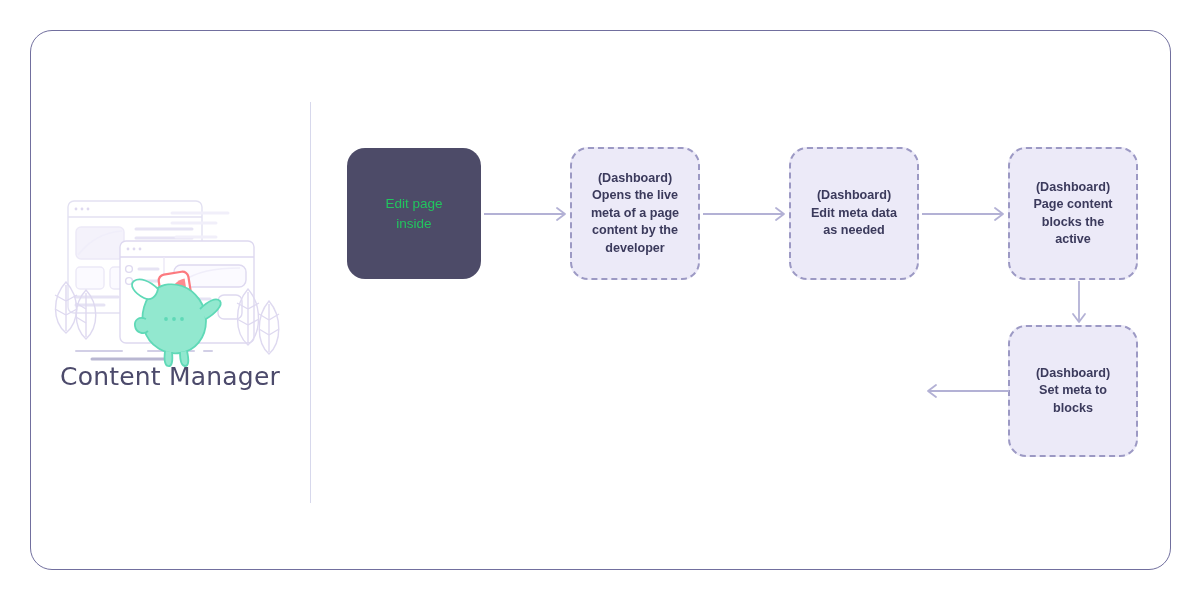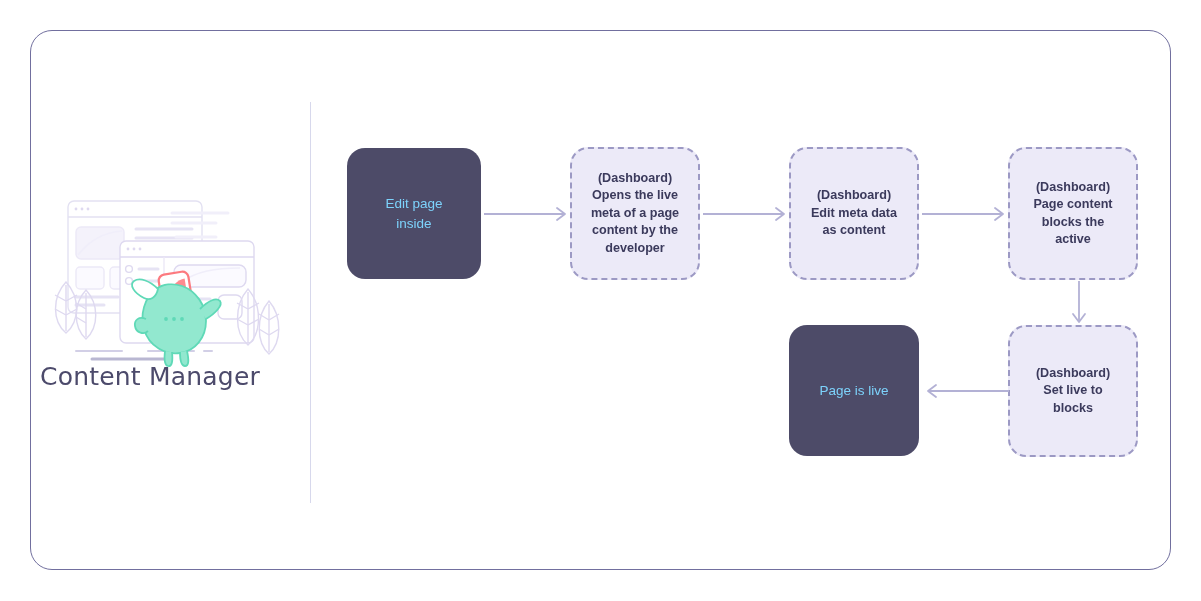--- a/index.html
+++ b/index.html
@@ -52,20 +52,21 @@
     width: 260px;
     height: 215px;
   }
   .persona svg { display: block; }
 
   .persona-title {
     position: absolute;
     left: 40px;
     top: 362px;
     width: 260px;
+    text-align: center;
     font-family: "DejaVu Sans", sans-serif;
     font-size: 25px;
     font-weight: 400;
     letter-spacing: 0.2px;
     color: #4c4a6b;
     white-space: nowrap;
   }
 
   
   .node {
@@ -73,21 +74,21 @@
     box-sizing: border-box;
     display: flex;
     align-items: center;
     justify-content: center;
     text-align: center;
     border-radius: 18px;
     padding: 4px 8px;
   }
   .node-solid {
     background: #4d4b68;
-    color: #7dd3fc;
+    color: #22c55e;
     font-size: 13.5px;
     font-weight: 400;
     line-height: 1.45;
   }
   .node-dashed {
     background: #eceaf8;
     border: 2px dashed #9c99c4;
     color: #3b3a5c;
     font-size: 12.6px;
     font-weight: 600;
@@ -240,46 +241,41 @@
       <span>meta of a page</span>
       <span>content by the</span>
       <span>developer</span>
     </div>
   </div>
 
   <div class="node node-dashed" style="left:789px; top:147px; width:130px; height:133px;">
     <div>
       <span>(Dashboard)</span>
       <span>Edit meta data</span>
-      <span>as content</span>
+      <span>as needed</span>
     </div>
   </div>
 
   <div class="node node-dashed" style="left:1008px; top:147px; width:130px; height:133px;">
     <div>
       <span>(Dashboard)</span>
       <span>Page content</span>
       <span>blocks the</span>
       <span>active</span>
     </div>
   </div>
 
   <div class="node node-dashed" style="left:1008px; top:325px; width:130px; height:132px;">
     <div>
       <span>(Dashboard)</span>
-      <span>Set live to</span>
+      <span>Set meta to</span>
       <span>blocks</span>
     </div>
   </div>
 
-  <div class="node node-solid" style="left:789px; top:325px; width:130px; height:131px;">
-    <div>
-      <span>Page is live</span>
-    </div>
-  </div>
 
   <div class="arrow" style="left:484px; top:205px;">
     <svg width="88" height="18" viewBox="0 0 88 18">
       <line x1="0" y1="9" x2="80" y2="9" stroke="#b3b1d5" stroke-width="1.8"></line>
       <polyline points="73,3 81,9 73,15" fill="none" stroke="#b3b1d5" stroke-width="1.8" stroke-linecap="round" stroke-linejoin="round"></polyline>
     </svg>
   </div>
 
   <div class="arrow" style="left:703px; top:205px;">
     <svg width="88" height="18" viewBox="0 0 88 18">

